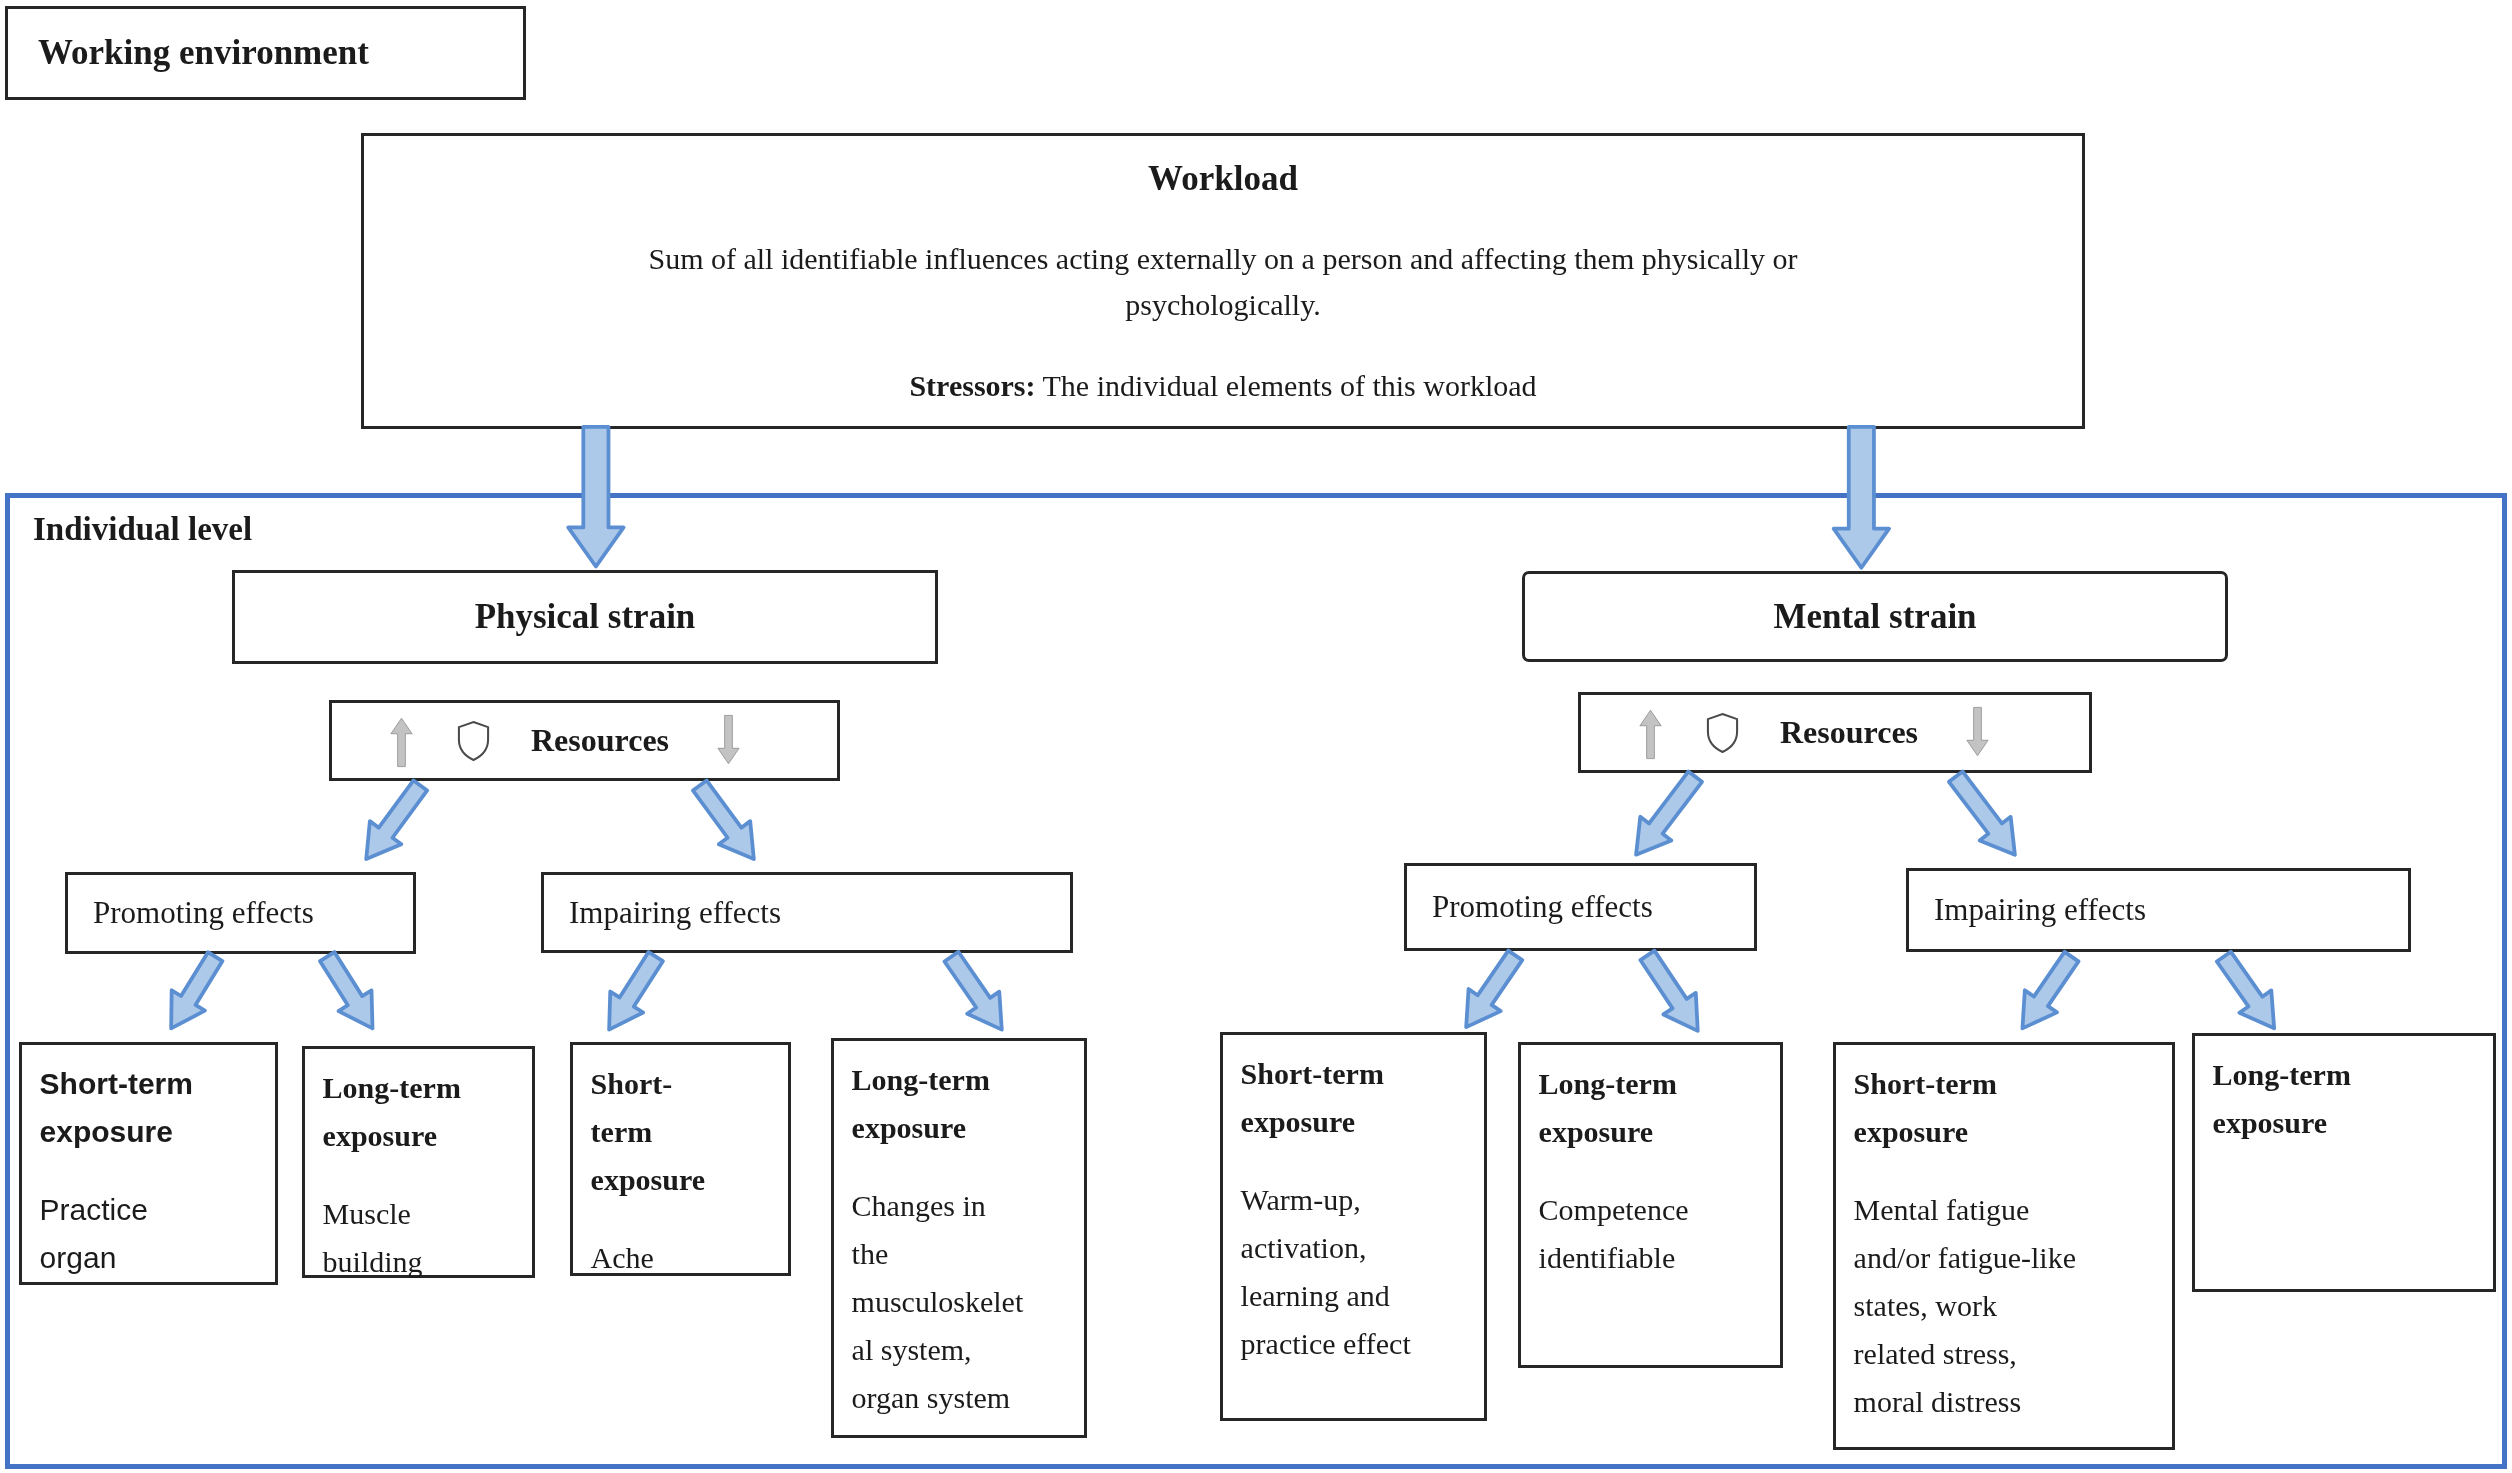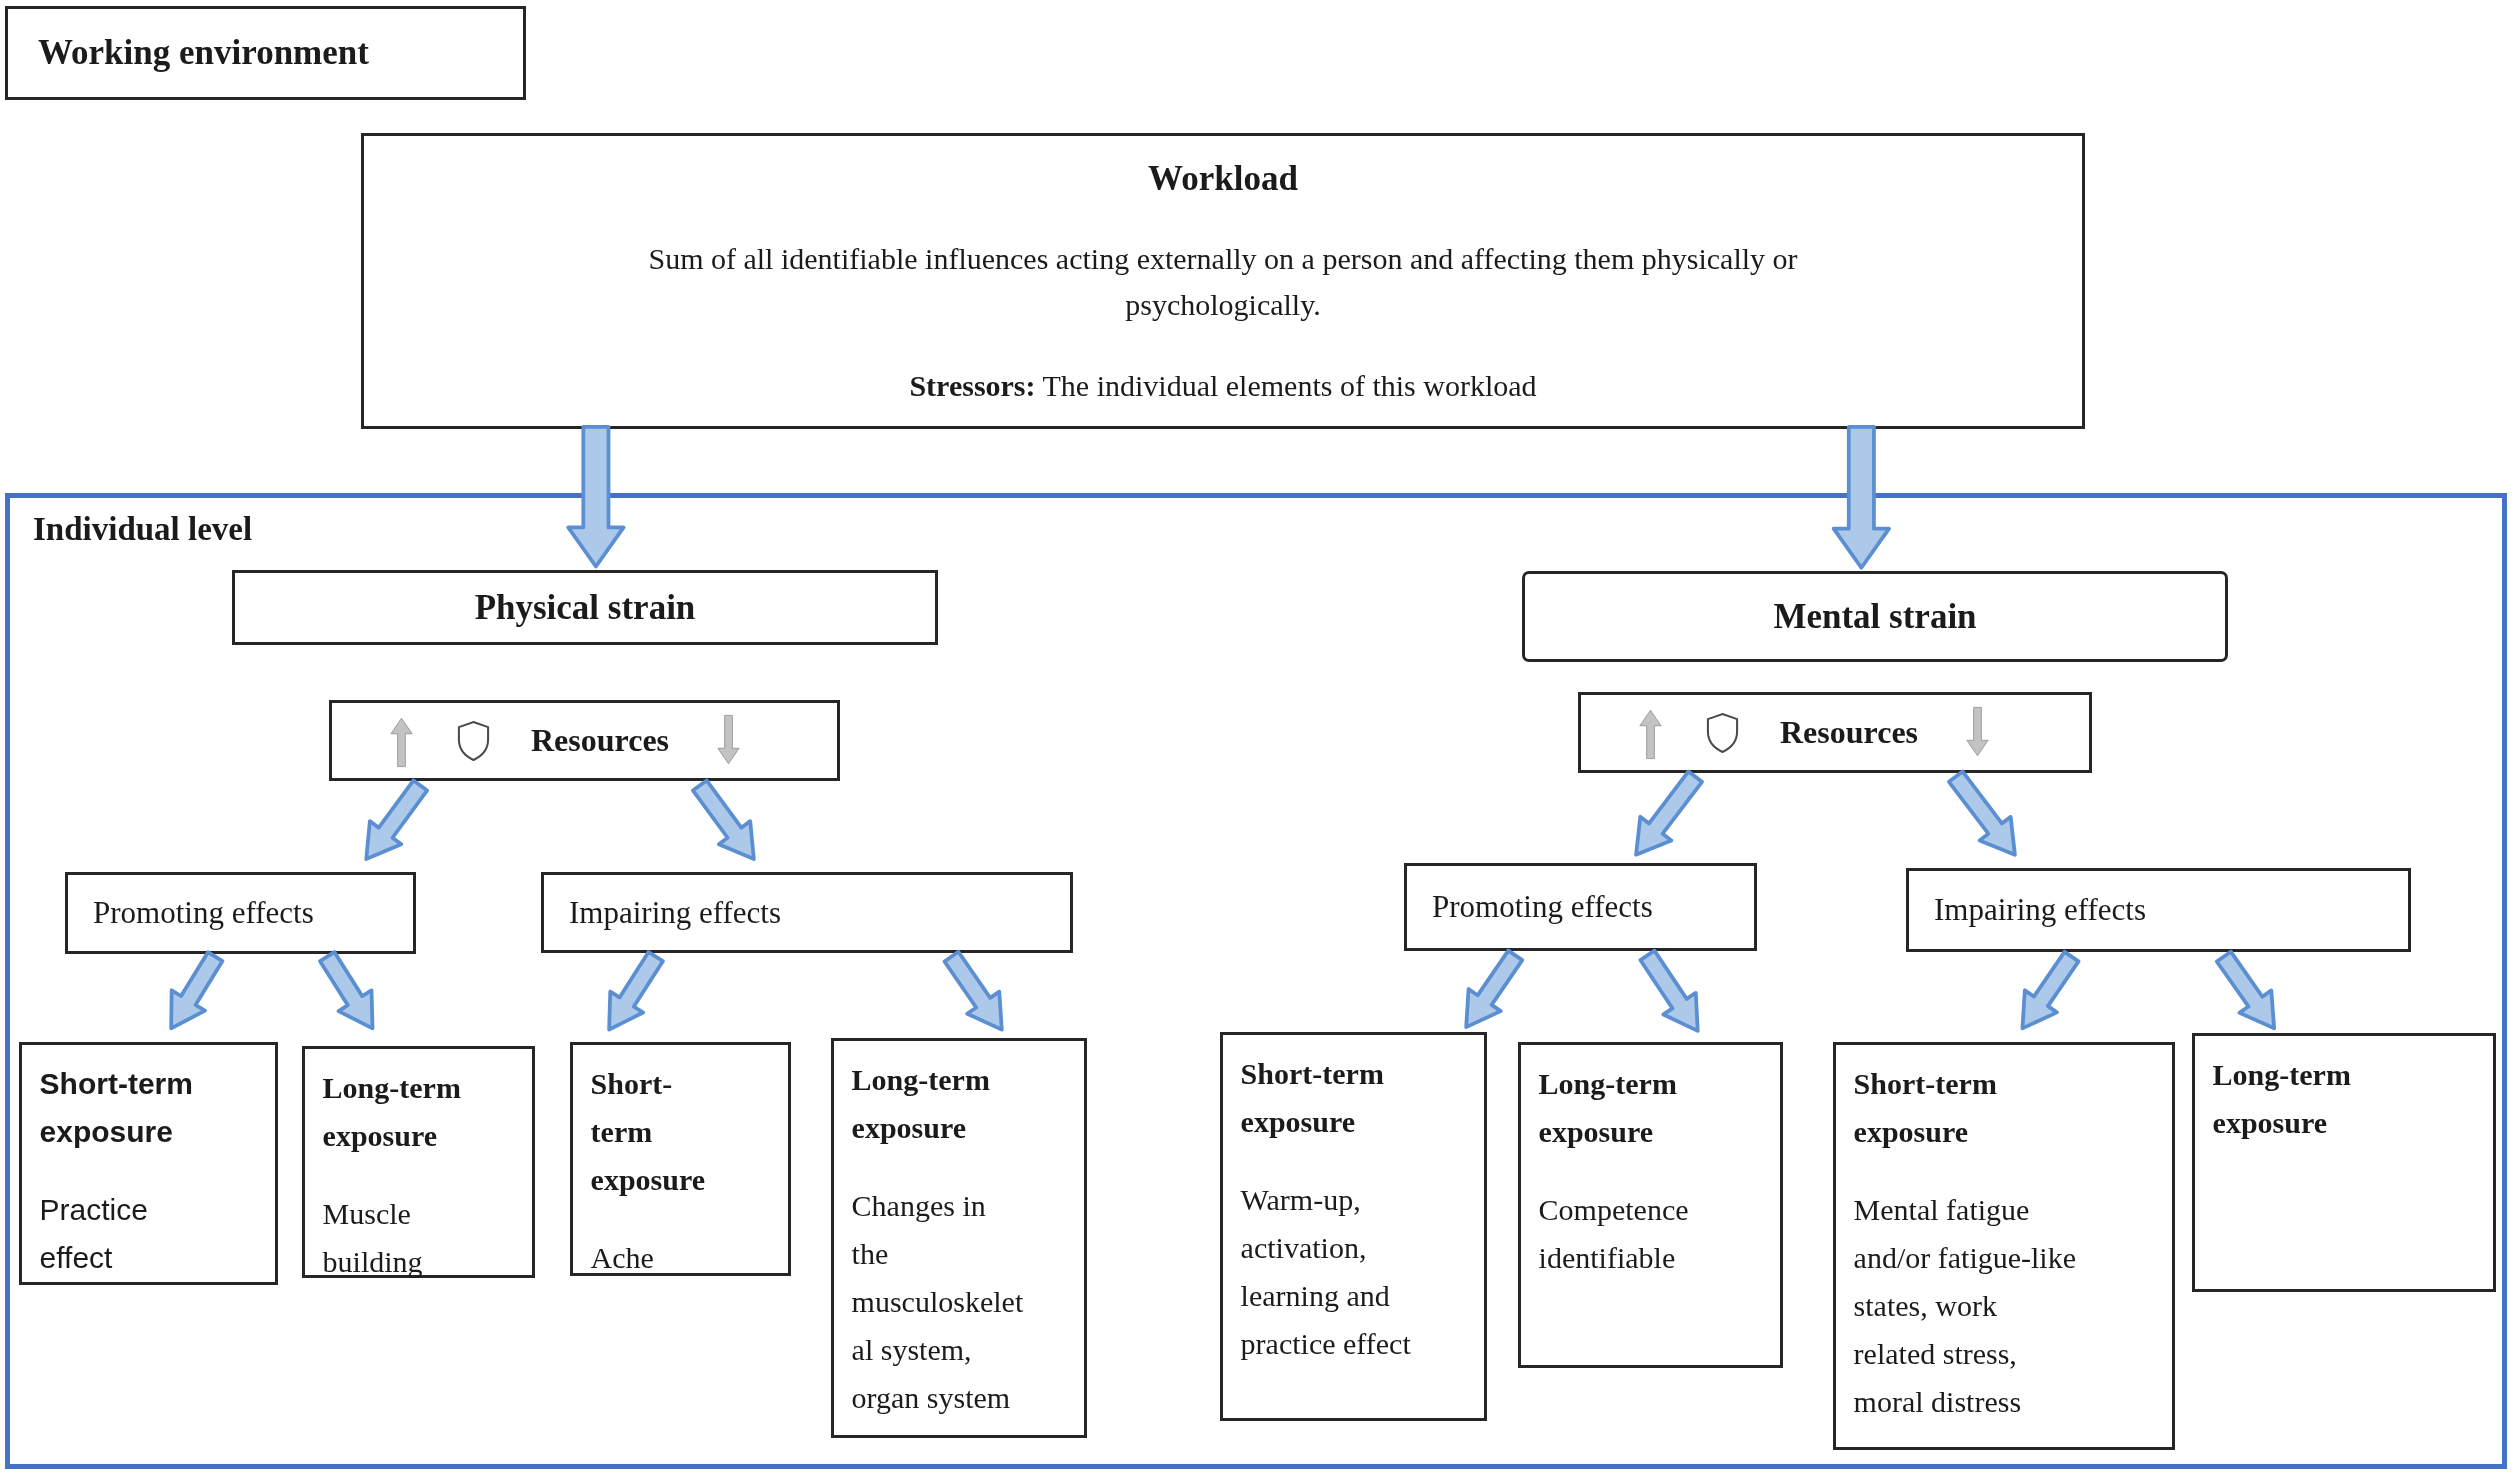--- a/index.html
+++ b/index.html
@@ -39,21 +39,21 @@
   .working-env{left:5px;top:6.3px;width:521px;height:94px;display:flex;align-items:center;padding-left:30px;font-weight:bold;font-size:35px;}
   .workload{left:361px;top:133px;width:1724px;height:296px;text-align:center;padding-top:22.7px;}
   .wl-title{font-weight:bold;font-size:35px;}
   .wl-desc{margin:37px auto 0;max-width:1636px;font-size:30px;line-height:1.55;white-space:pre-line;}
   .wl-stress{margin-top:40px;font-size:30px;}
   .b{font-weight:bold;}
 
   .il-label{position:absolute;left:33px;top:511px;font-weight:bold;font-size:33px;}
 
   .strain{font-weight:bold;font-size:35px;}
-  .physical-strain{left:232px;top:570px;width:706px;height:75px;}
+  .physical-strain{left:232px;top:570px;width:706px;height:94px;}
   .mental-strain{left:1522px;top:571px;width:706px;height:91px;border-radius:7px;}
 
   .resources{display:flex;align-items:center;padding-left:55px;gap:40px;}
   .resources-left{left:329px;top:700px;width:511px;height:81px;}
   .resources-right{left:1578px;top:692px;width:514px;height:81px;}
   .res-label{font-weight:bold;font-size:32px;margin-right:5px;}
   .gray-arrow{width:29px;height:64px;flex:0 0 auto;}
   .gray-arrow polygon{fill:var(--gray-fill);stroke:var(--gray-stroke);stroke-width:1.6;}
   .shield{width:35px;height:42px;flex:0 0 auto;}
   .shield path{fill:#fff;stroke:#4a4a4a;stroke-width:1.4;}
@@ -133,21 +133,21 @@
 
   <div class="box effects leftpad promoting-left">Promoting effects</div>
   <div class="box effects leftpad impairing-left">Impairing effects</div>
   <div class="box effects leftpad promoting-right">Promoting effects</div>
   <div class="box effects leftpad impairing-right">Impairing effects</div>
 
   <div class="box outcome sans box-a">
     <div class="heading">Short-term
 exposure</div>
     <div class="body">Practice
-effect</div>
+organ</div>
   </div>
   <div class="box outcome box-b">
     <div class="heading">Long-term
 exposure</div>
     <div class="body">Muscle
 building</div>
   </div>
   <div class="box outcome box-c">
     <div class="heading">Short-
 term

